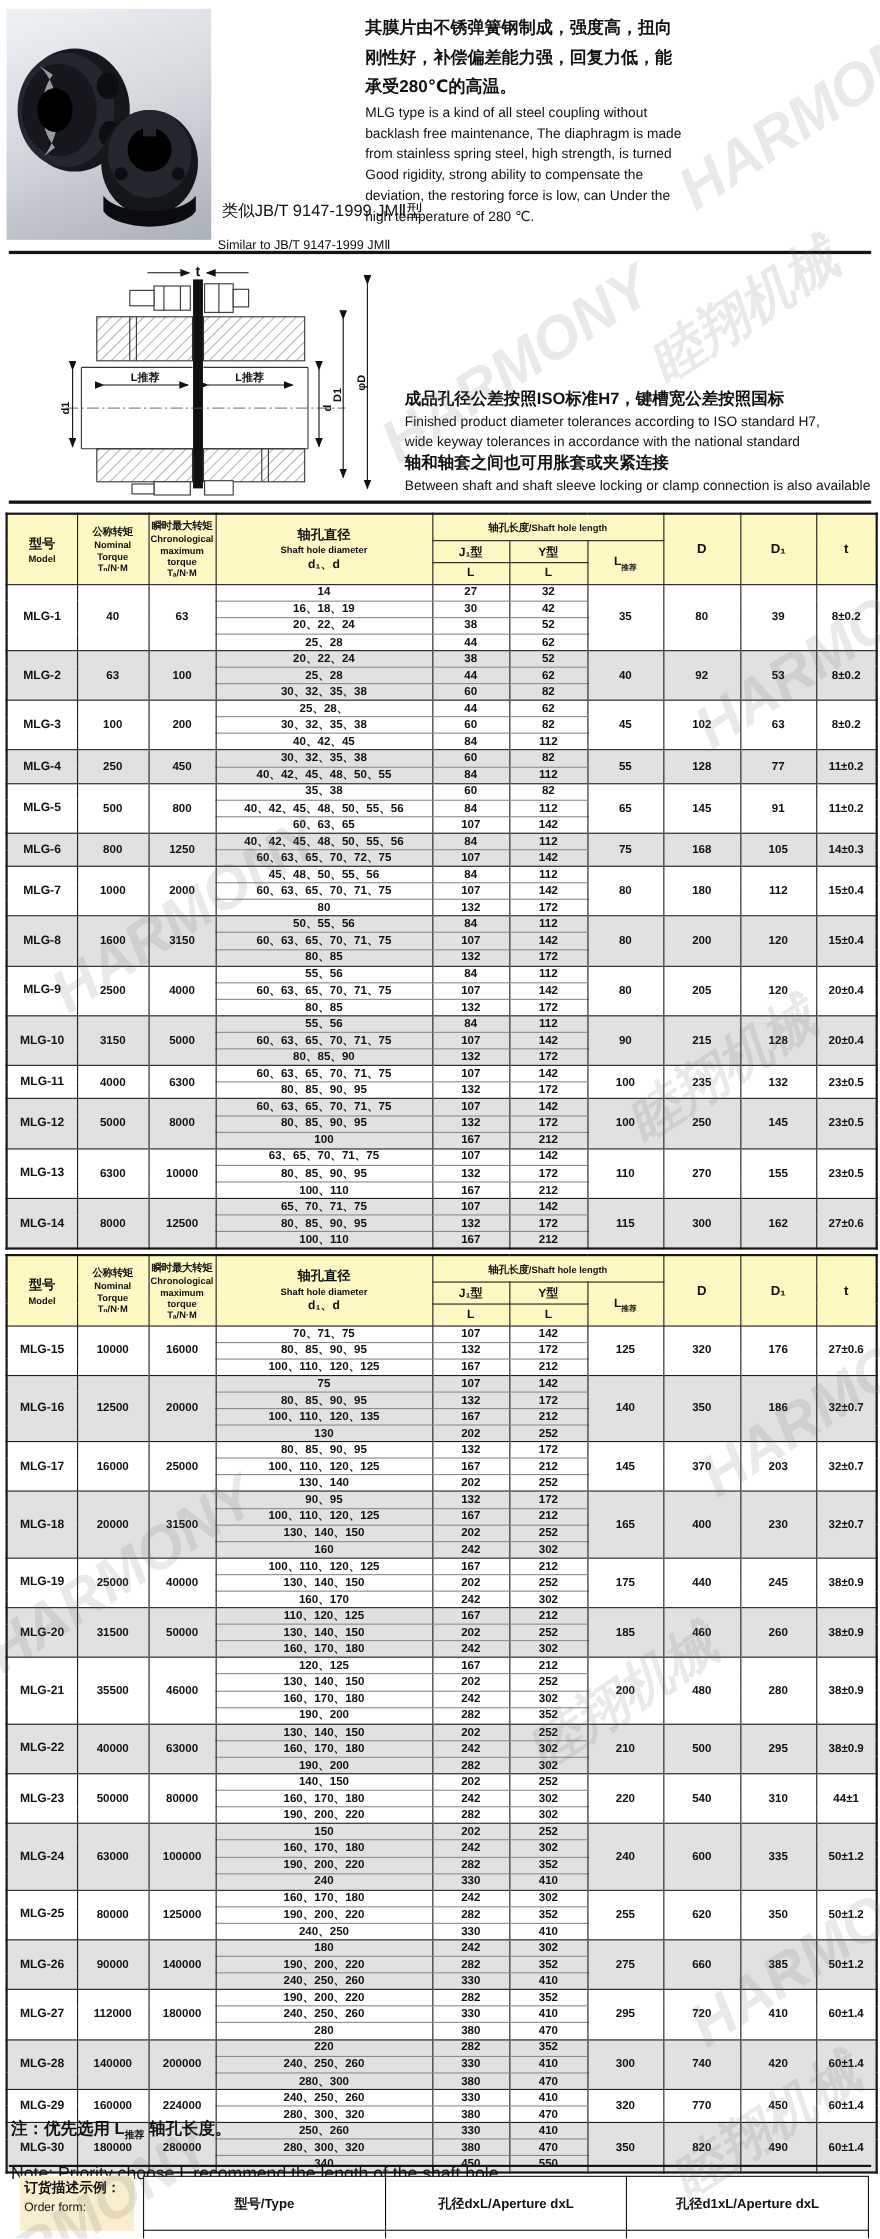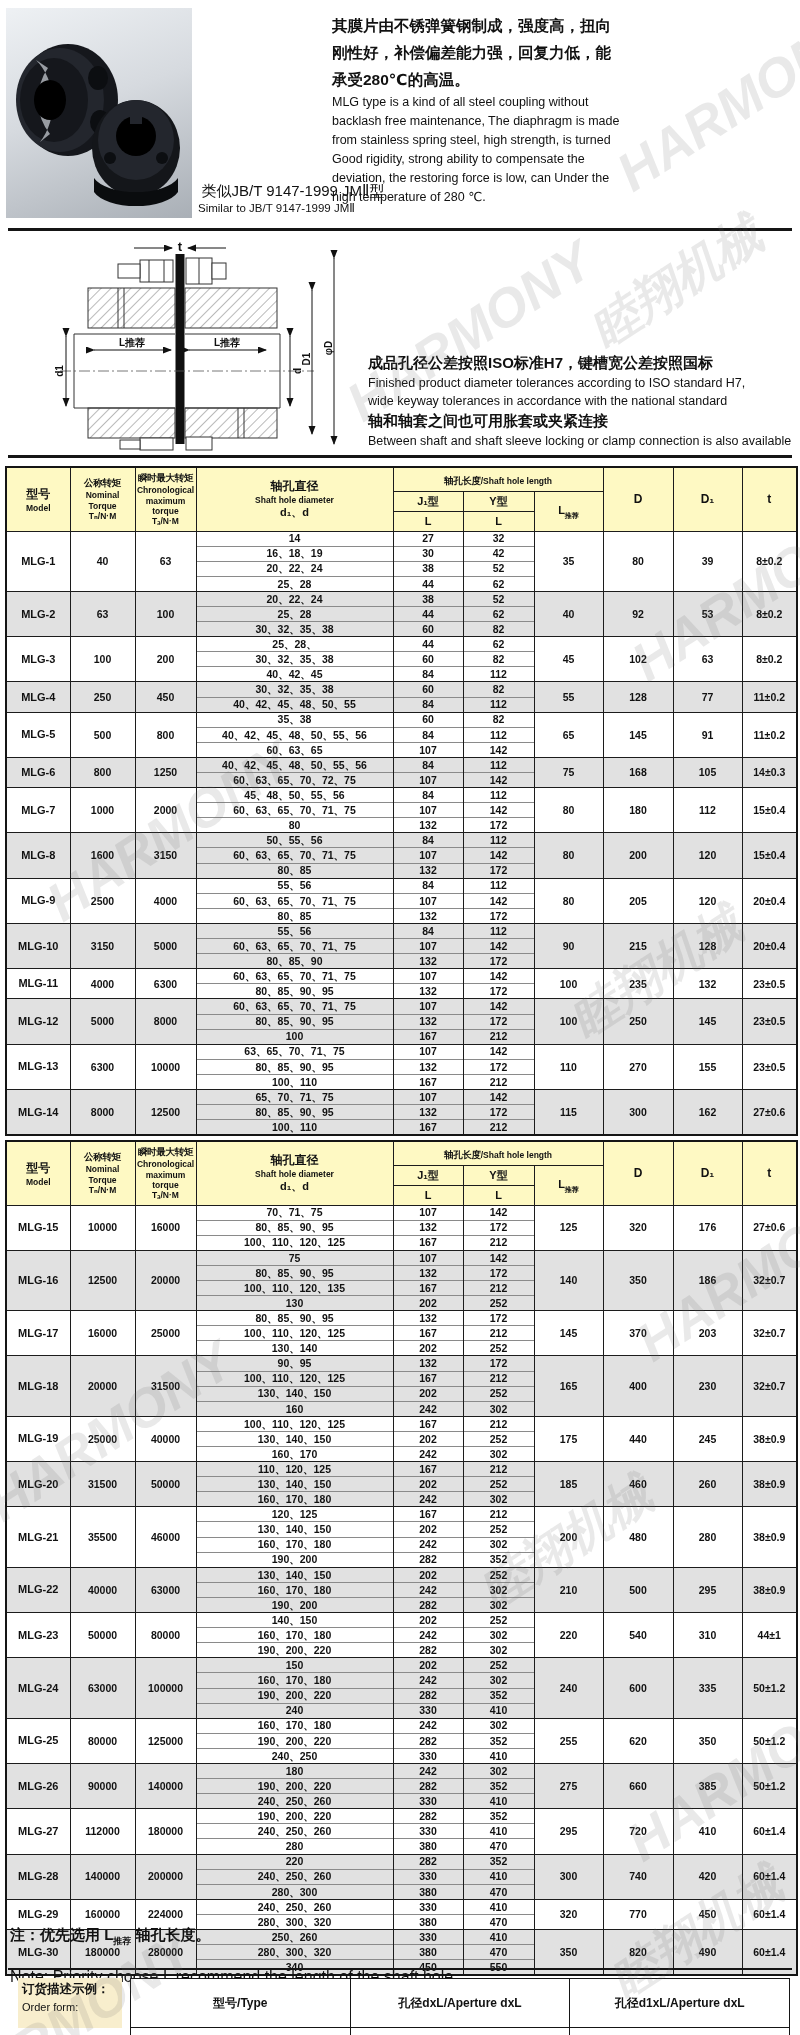--- a/index.html
+++ b/index.html
@@ -4,21 +4,21 @@
 <style>
   html,body{margin:0;padding:0;background:#fff;}
   .page{position:relative;width:800px;height:2035px;background:#fff;overflow:hidden;
         font-family:"Liberation Sans","DejaVu Sans",sans-serif;color:#111;}
   
   .photo{position:absolute;left:6px;top:8px;width:186px;height:210px;
          background:linear-gradient(160deg,#eef1f4 0%,#d6dadf 45%,#a9afb6 100%);}
   
   .similar{position:absolute;left:198px;top:182px;width:190px;}
   .similar .cn{font-size:15px;font-weight:normal;text-align:center;}
-  .similar .en{font-size:11.5px;margin-top:0;}
+  .similar .en{font-size:11.5px;margin-top:14px;}
   
   .intro{position:absolute;left:332px;top:12px;width:440px;}
   .intro .cn{font-size:15.5px;font-weight:bold;line-height:27px;}
   .intro .en{font-size:12.5px;line-height:19px;}
   .hr{position:absolute;left:8px;width:784px;background:#151515;}
   .hr1{top:228px;height:3px;}
   .hr2{top:455px;height:3px;}
   .hr3{top:1968px;height:2px;}
   
   .diagram{position:absolute;left:22px;top:238px;}

